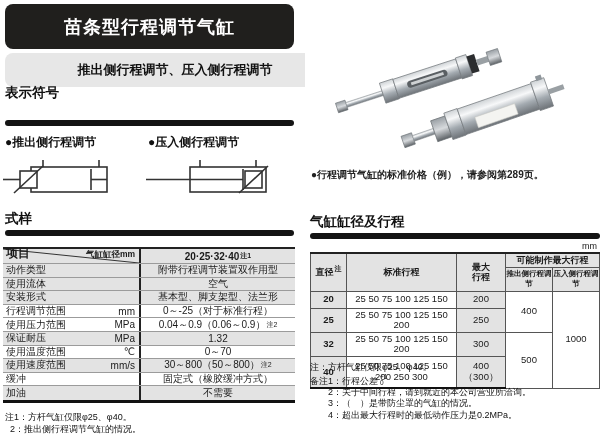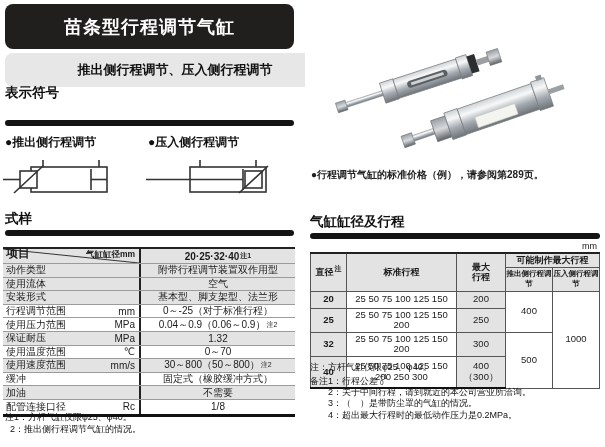--- a/index.html
+++ b/index.html
@@ -208,29 +208,20 @@
           <span>固定式（橡胶缓冲方式）</span>
         </div>
       </div>
       <div class="t1-row shaded">
         <div class="t1-label">
           <span class="lab">加油</span>
           <span class="unit"></span>
         </div>
         <div class="t1-value">
           <span>不需要</span>
-        </div>
-      </div>
-      <div class="t1-row">
-        <div class="t1-label">
-          <span class="lab">配管连接口径</span>
-          <span class="unit">Rc</span>
-        </div>
-        <div class="t1-value">
-          <span>1/8</span>
         </div>
       </div>
     </div>
 
   <div class="notes" style="left:5px; top:412px;" id="spec-notes"><div>注1：方杆气缸仅限φ25、φ40。</div><div>  2：推出侧行程调节气缸的情况。</div></div>
 
   <div id="photo-area">
     <svg width="300" height="165" viewBox="0 0 300 165">
       <defs>
         <linearGradient id="met" x1="0" y1="0" x2="0" y2="1">

